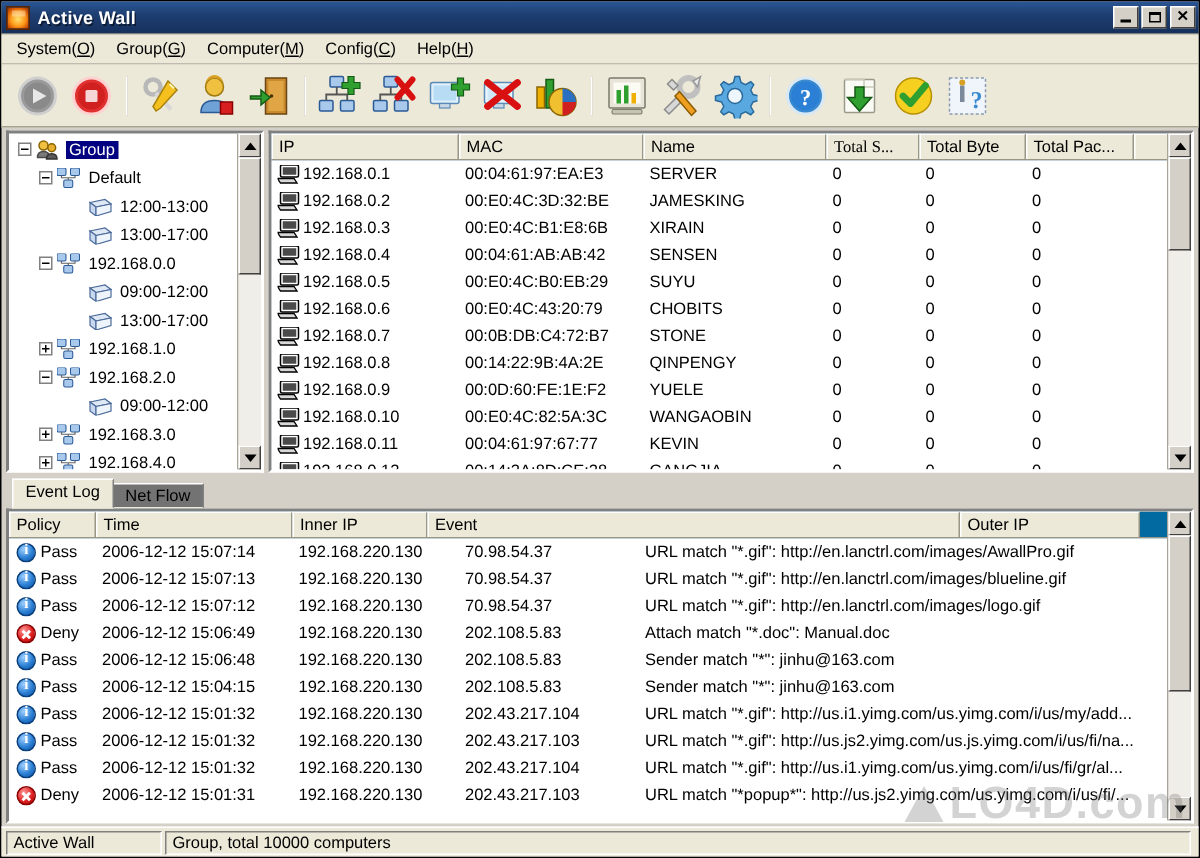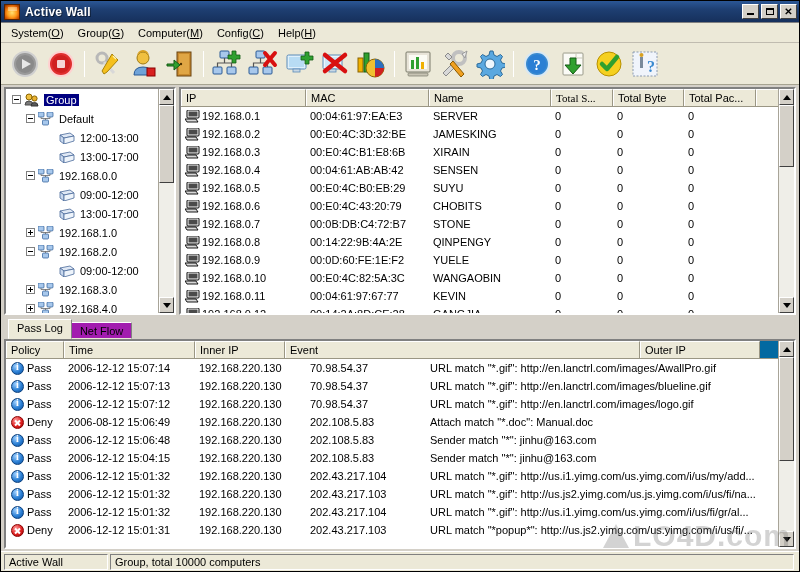--- a/index.html
+++ b/index.html
@@ -266,21 +266,21 @@
     margin-right: -1px;
     white-space: nowrap;
   }
   .tab.active {
     height: 20px;
     background: #ece9d8;
     font-weight: normal;
     border-bottom-color: #ece9d8;
     z-index: 2;
   }
-  .tab.inactive { height: 17px; background:#a21caf; }
+  .tab.inactive { height: 17px; background:#737373; }
 
   
   #log-panel {
     flex: 1 1 auto;
     margin: 0 0 0 0;
     display: flex; flex-direction: column;
     overflow: hidden;
     position: relative;
   }
   .log-row { height: 18px; display:flex; align-items:center; white-space: nowrap; }
@@ -896,21 +896,21 @@
             </div>
             <div class="sb-btn">
                 <div class="arrow-down"></div>
               </div>
           </div>
         </div>
       </div>
     </div>
 
     <div id="tab-strip">
-      <div class="tab active">Pass Log</div>
+      <div class="tab active">Event Log</div>
       <div class="tab inactive">Net Flow</div>
     </div>
 
     <div id="log-panel" class="sunken">
       <div style="display:flex;flex:1 1 auto;overflow:hidden;">
         <div style="flex:1 1 auto;display:flex;flex-direction:column;overflow:hidden;">
           <div class="lv-header" id="event-log-header">
               <div class="lv-th" style="width: 58px;">Policy</div>
               <div class="lv-th" style="width: 131px;">Time</div>
               <div class="lv-th" style="width: 90px;">Inner IP</div>
@@ -946,21 +946,21 @@
                 <div class="lv-td" style="width: 131px;">2006-12-12 15:07:12</div>
                 <div class="lv-td" style="width: 111px;">192.168.220.130</div>
                 <div class="lv-td" style="width: 120px;">70.98.54.37</div>
                 <div class="lv-td" style="width: 355px;">URL match "*.gif": http://en.lanctrl.com/images/logo.gif</div>
               </div>
               <div class="log-row">
                 <div class="lv-td" style="width: 58px; display: flex; align-items: center; padding-left: 2px;">
                   <span class="ico-deny"></span>
                   <span>Deny</span>
                 </div>
-                <div class="lv-td" style="width: 131px;">2006-08-12 15:06:49</div>
+                <div class="lv-td" style="width: 131px;">2006-12-12 15:06:49</div>
                 <div class="lv-td" style="width: 111px;">192.168.220.130</div>
                 <div class="lv-td" style="width: 120px;">202.108.5.83</div>
                 <div class="lv-td" style="width: 355px;">Attach match "*.doc": Manual.doc</div>
               </div>
               <div class="log-row">
                 <div class="lv-td" style="width: 58px; display: flex; align-items: center; padding-left: 2px;">
                   <span class="ico-pass"></span>
                   <span>Pass</span>
                 </div>
                 <div class="lv-td" style="width: 131px;">2006-12-12 15:06:48</div>

